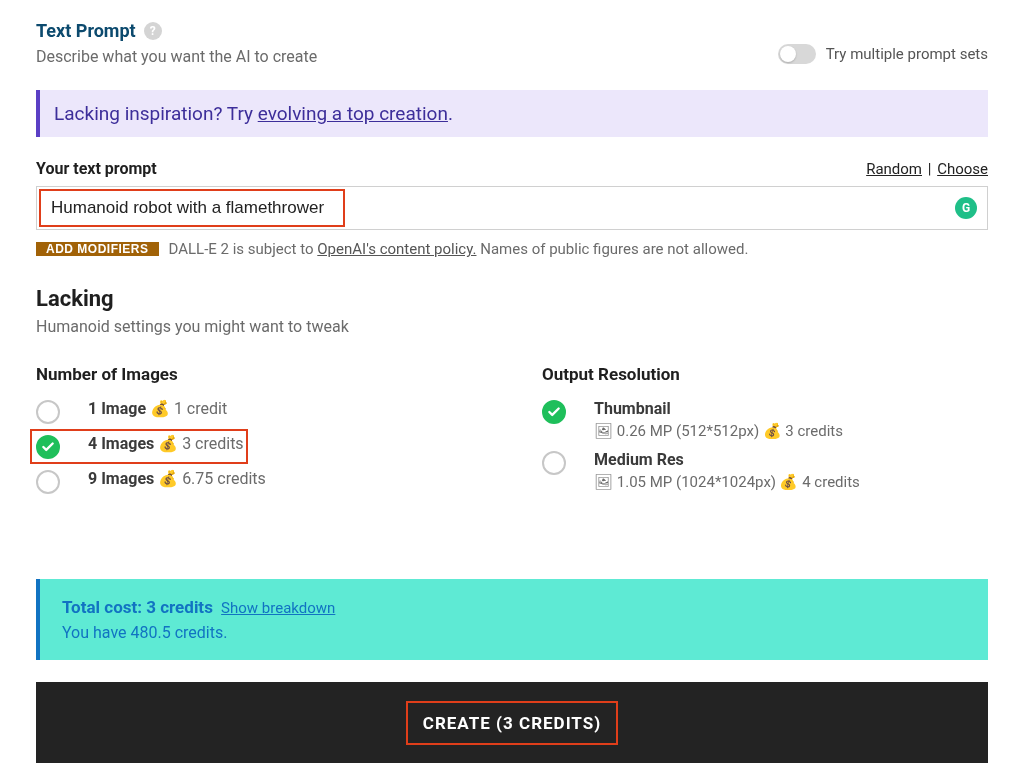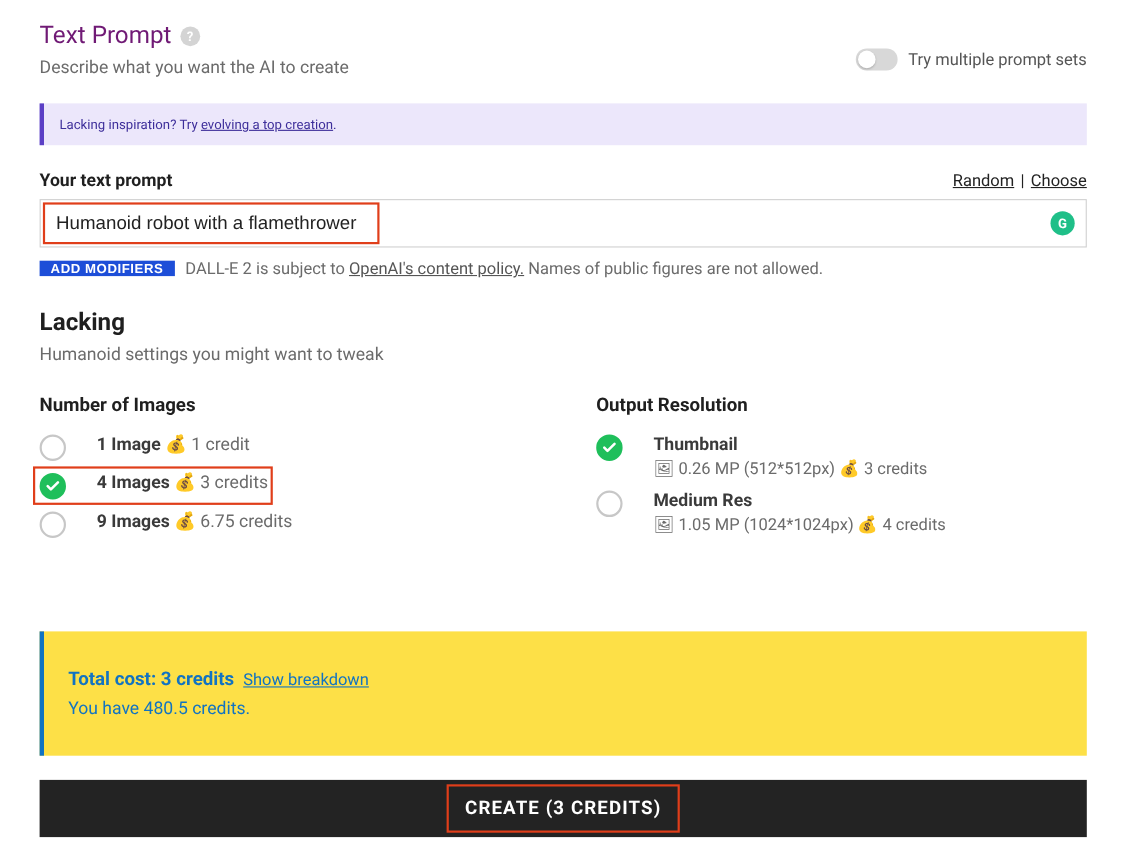--- a/index.html
+++ b/index.html
@@ -11,21 +11,21 @@
     height: 776px;
     overflow: hidden;
     position: relative;
   }
   .container { padding: 20px 36px 0 36px; }
 
   
   .header-row { display: flex; justify-content: space-between; align-items: flex-start; }
   .title-block { }
   .title-line { display: flex; align-items: center; gap: 8px; }
-  h2.section-title { font-size: 22px; font-weight: 400; color: #701a75; }
+  h2.section-title { font-size: 18px; font-weight: 700; color: #0c4a6e; }
   .help-icon {
     width: 18px; height: 18px; border-radius: 50%;
     background: #d4d4d4; color: #fff; font-size: 12px; font-weight: 700;
     display: inline-flex; align-items: center; justify-content: center;
   }
   .subtitle { color: #6b6b6b; font-size: 16px; margin-top: 6px; }
 
   .toggle-wrap { display: flex; align-items: center; gap: 10px; margin-top: 24px; }
   .toggle {
     width: 38px; height: 20px; border-radius: 999px; background: #d8d8d8;
@@ -38,21 +38,21 @@
   }
   .toggle-label { color: #555; font-size: 15px; }
 
   
   .banner {
     margin-top: 24px;
     background: #ece7fb;
     border-left: 4px solid #5b3fc5;
     padding: 12px 14px;
     color: #3d2e9a;
-    font-size: 12px;
+    font-size: 19px;
   }
   .banner a { color: #3d2e9a; text-decoration: underline; }
 
   
   .prompt-label-row {
     display: flex; justify-content: space-between; align-items: flex-end;
     margin-top: 22px;
     text-align: center;
   }
   .prompt-label { font-weight: 700; font-size: 16px; color: #1f1f1f; }
@@ -86,21 +86,21 @@
     color: #fff; display: flex; align-items: center; justify-content: center;
     font-size: 12px; font-weight: 700;
   }
 
   
   .modifiers-row {
     display: flex; align-items: center; gap: 10px; margin-top: 10px;
     font-size: 15px; color: #6b6b6b; flex-wrap: nowrap;
   }
   .add-modifiers-btn {
-    background: #1d4ed8; color: #fff; font-weight: 700;
+    background: #a16207; color: #fff; font-weight: 700;
     font-size: 12px; letter-spacing: .5px;
     padding: 0 10px; border: none;
   }
   .modifiers-row a { color: #555; text-decoration: underline; }
 
   
   .advanced { margin-top: 28px; }
   .advanced h2 { font-size: 22px; font-weight: 700; color: #1f1f1f; }
   .advanced .subtitle { margin-top: 6px; }
 
@@ -124,34 +124,34 @@
   .radio-line1 .credit { color: #6b6b6b; }
   .radio-line2 { font-size: 15px; color: #6b6b6b; }
   .img-highlight {
     position: absolute; left: -6px; top: 0; bottom: 0;
     width: 218px; border: 2px solid #e03e1a; pointer-events: none;
   }
 
   
   .cost-box {
     margin-top: 80px;
-    background: #fde047;
+    background: #5eead4;
     border-left: 4px solid #1173c2;
-    padding: 34px 22px;
+    padding: 18px 22px;
   }
   .cost-line1 { color: #1173c2; font-weight: 700; font-size: 17px; }
   .cost-line1 a { color: #1173c2; font-weight: 400; font-size: 15px; text-decoration: underline; margin-left: 4px; }
   .cost-line2 { color: #1173c2; font-size: 16px; margin-top: 6px; font-weight: 400; }
 
   
   .create-wrap {
     margin-top: 22px;
     position: relative;
     background: #232323;
-    height: 52px;
+    height: 81px;
     display: flex; align-items: center; justify-content: center;
   }
   .create-btn {
     color: #fff; font-weight: 700; font-size: 17px; letter-spacing: 1px;
   }
   .create-highlight {
     position: absolute; left: 50%; top: 50%; transform: translate(-50%, -50%);
     width: 212px; height: 44px; border: 2px solid #e03e1a; pointer-events: none;
   }
 </style>

